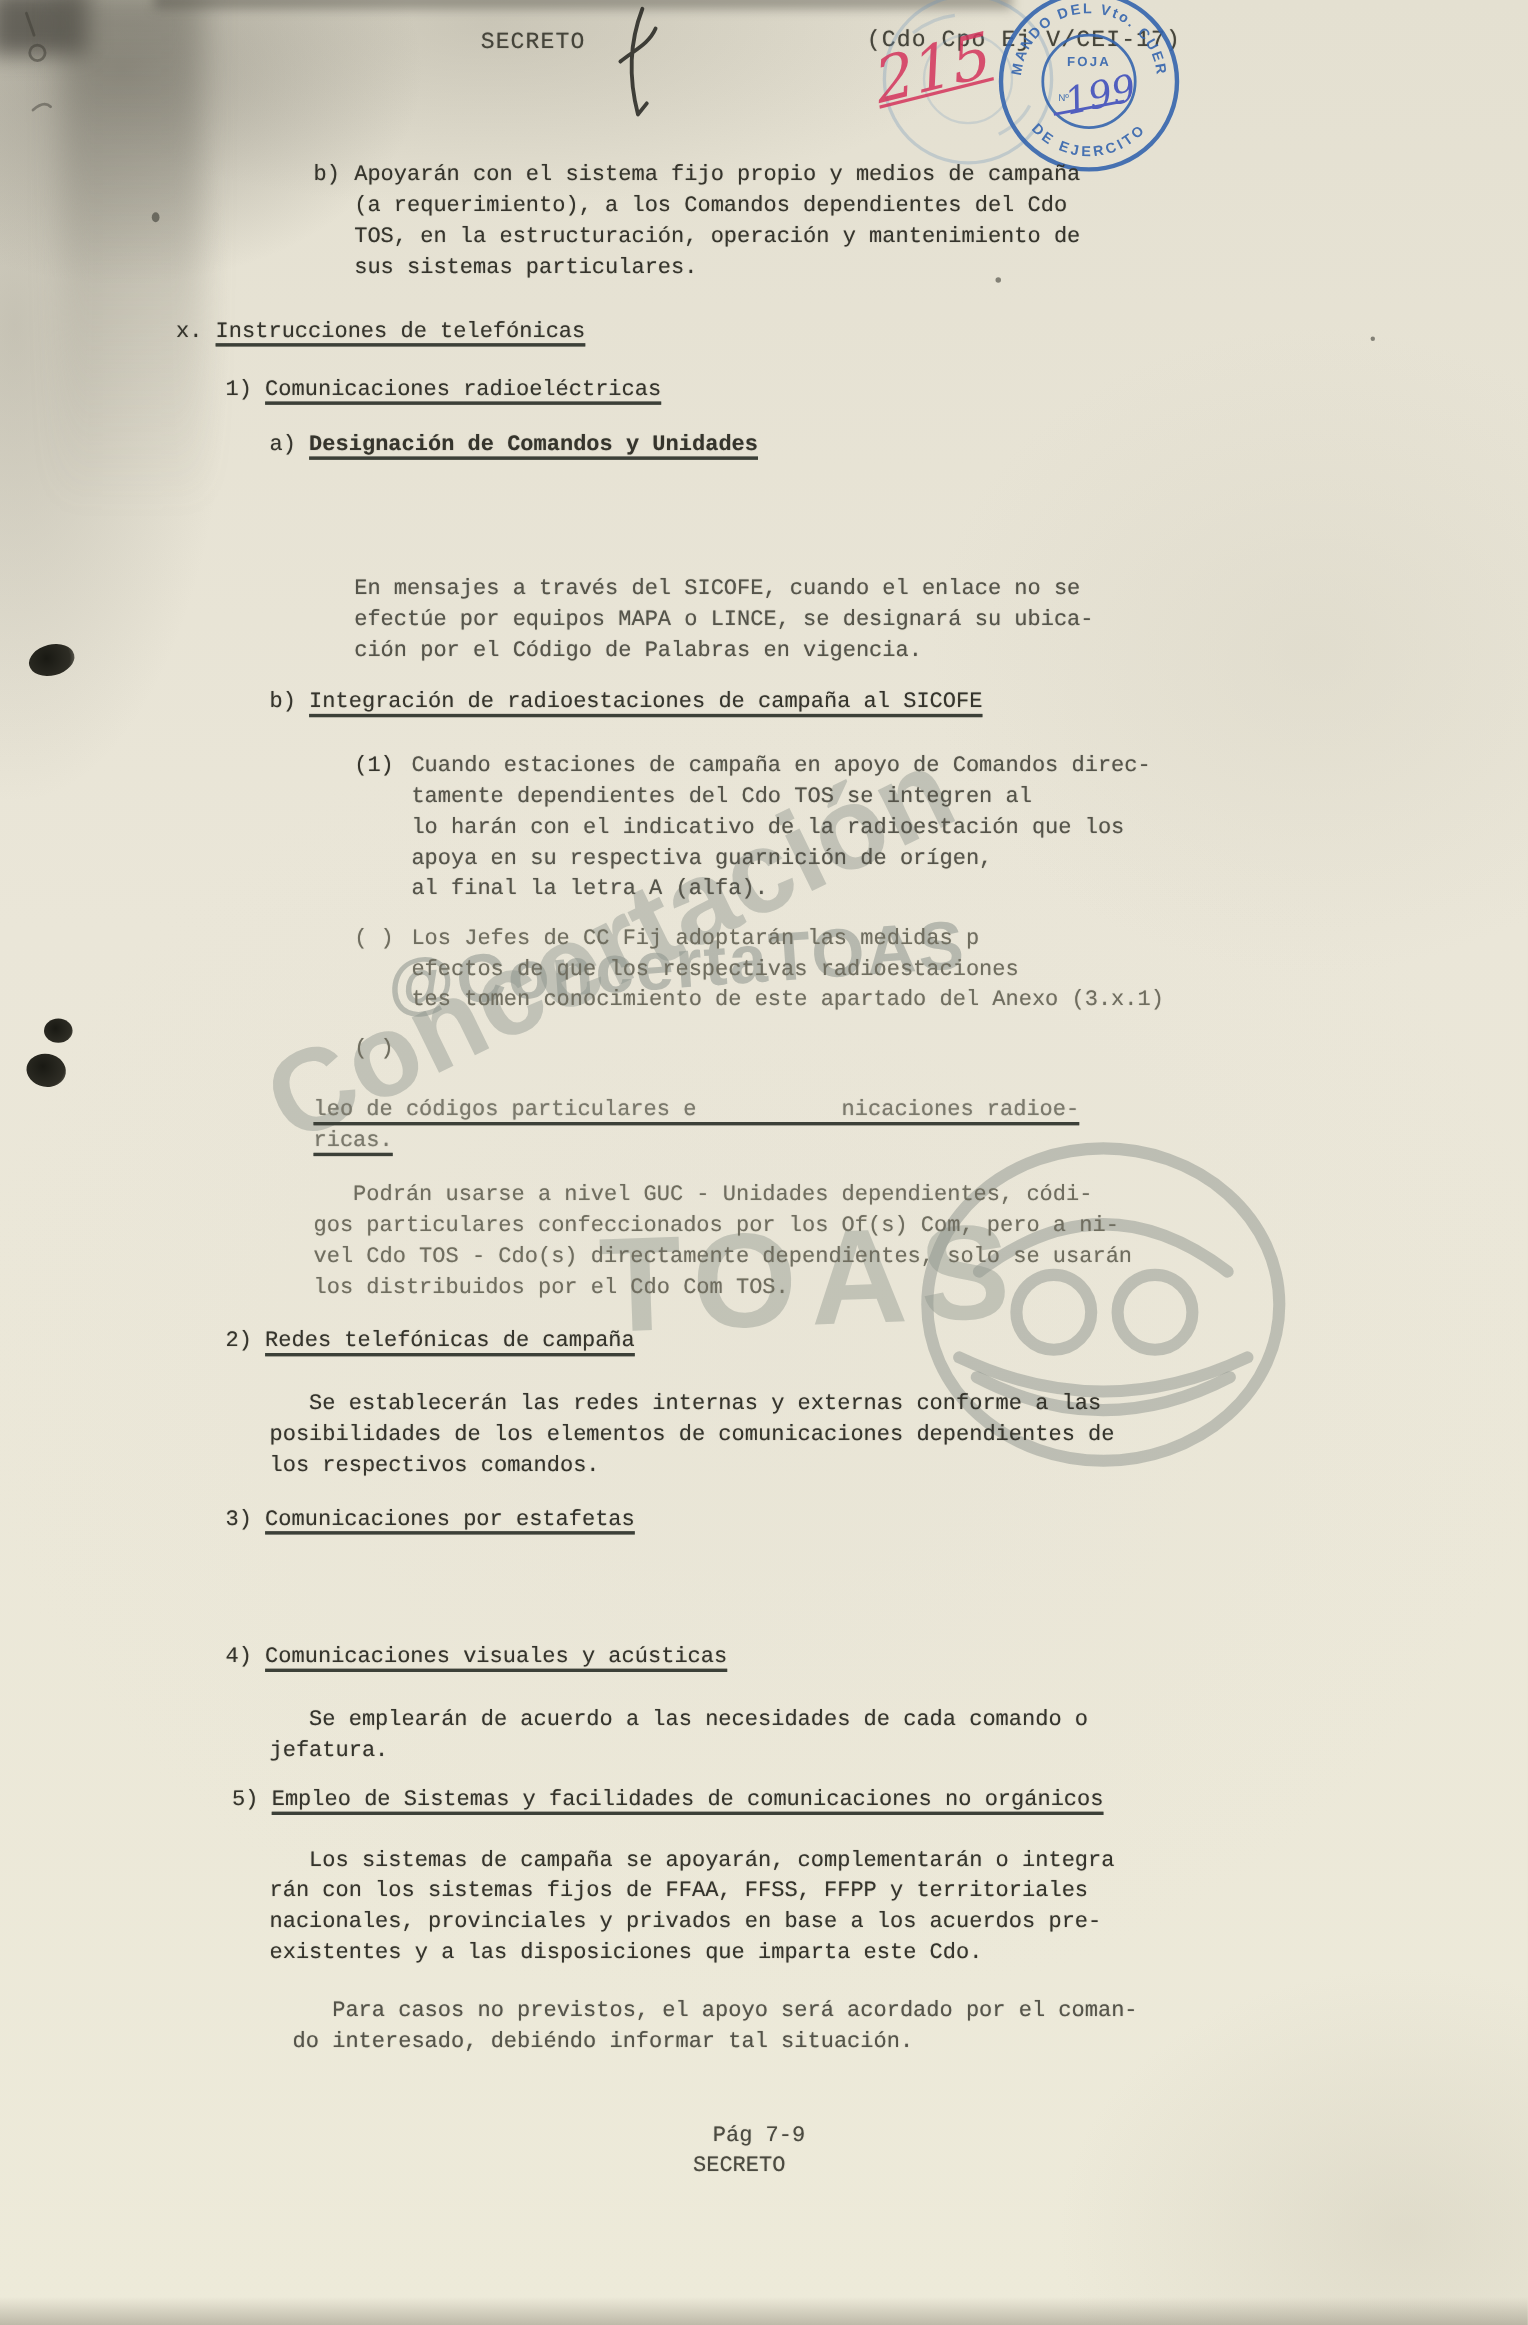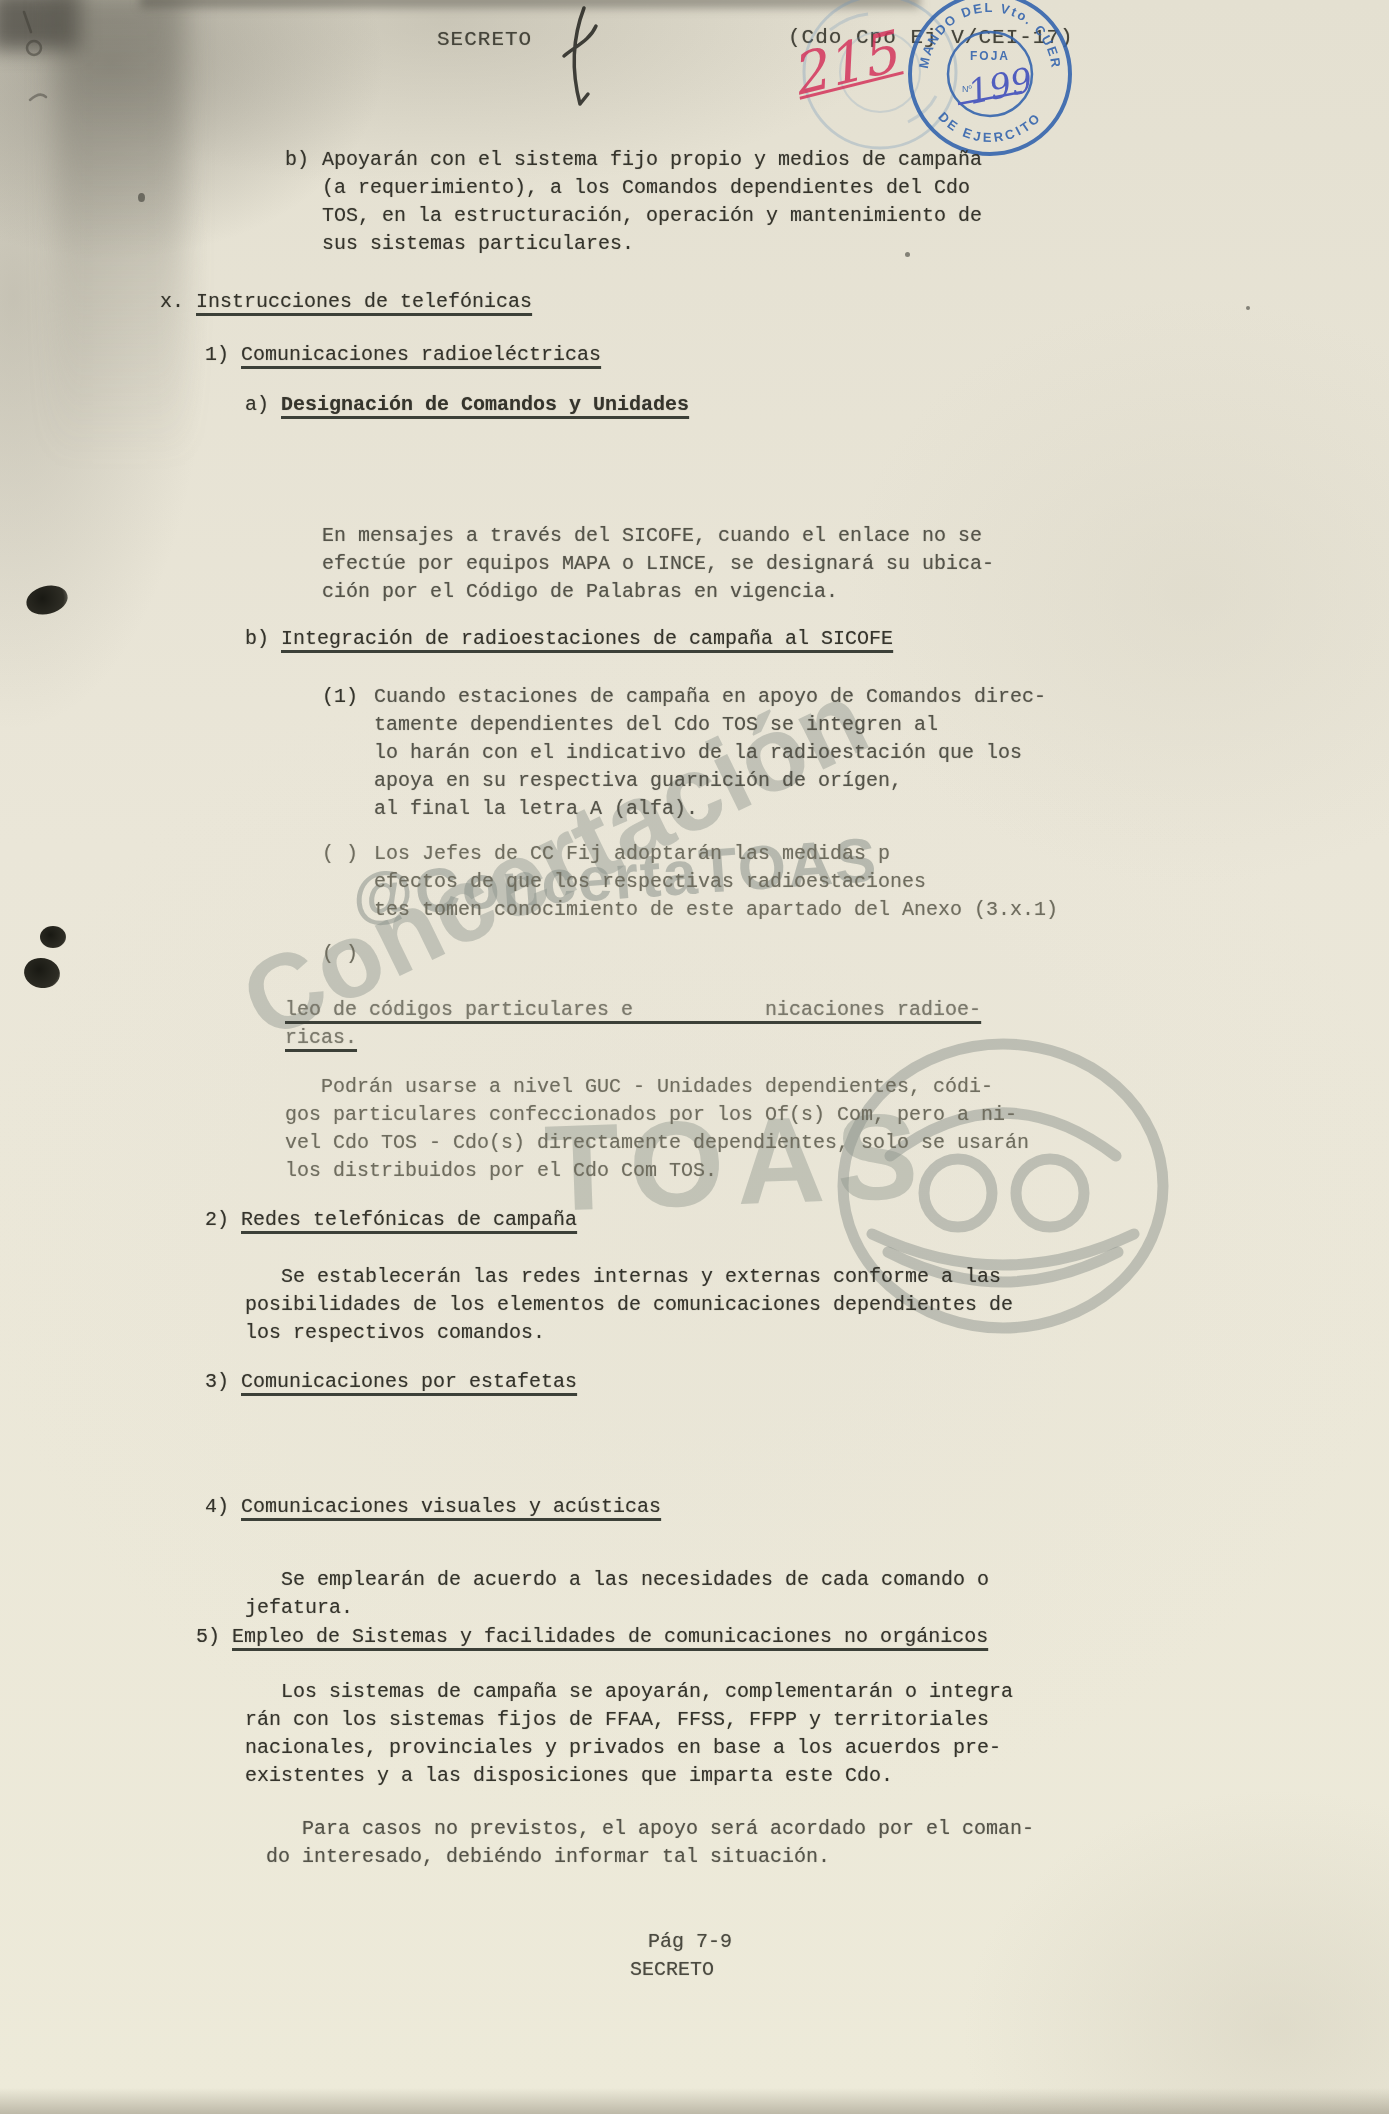--- a/index.html
+++ b/index.html
@@ -146,24 +146,24 @@
 
   <div class="blk" style="left:245px;top:1263px;">   Se establecerán las redes internas y externas conforme a las
 posibilidades de los elementos de comunicaciones dependientes de
 los respectivos comandos.</div>
 
   <div class="blk" style="left:205px;top:1368px;"><span>3) </span><span class="ul">Comunicaciones por estafetas</span></div>
 
 
   <div class="blk" style="left:205px;top:1493px;"><span>4) </span><span class="ul">Comunicaciones visuales y acústicas</span></div>
 
-  <div class="blk" style="left:245px;top:1550px;margin-top:16px;">   Se emplearán de acuerdo a las necesidades de cada comando o
+  <div class="blk" style="left:245px;top:1550px;">   Se emplearán de acuerdo a las necesidades de cada comando o
 jefatura.</div>
 
-  <div class="blk" style="left:196px;top:1623px;"><span>5) </span><span class="ul">Empleo de Sistemas y facilidades de comunicaciones no orgánicos</span></div>
+  <div class="blk" style="left:211px;top:1623px;"><span>5) </span><span class="ul">Empleo de Sistemas y facilidades de comunicaciones no orgánicos</span></div>
 
   <div class="blk" style="left:245px;top:1678px;">   Los sistemas de campaña se apoyarán, complementarán o integra
 rán con los sistemas fijos de FFAA, FFSS, FFPP y territoriales
 nacionales, provinciales y privados en base a los acuerdos pre-
 existentes y a las disposiciones que imparta este Cdo.</div>
 
   <div class="blk dim" style="left:245px;top:1815px;margin-left:21px;">   Para casos no previstos, el apoyo será acordado por el coman-
 do interesado, debiéndo informar tal situación.</div>
 
   <div class="blk footer" style="left:648px;top:1928px;">Pág 7-9</div>

